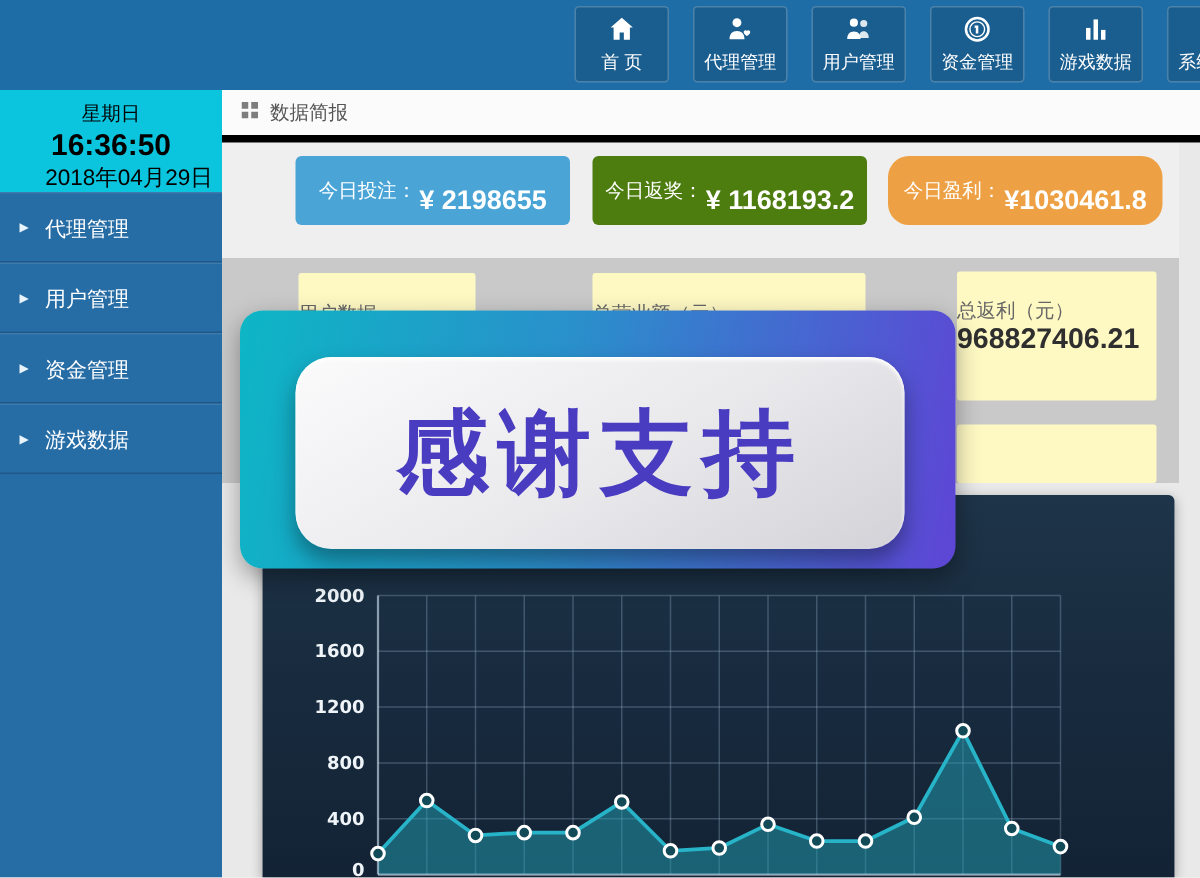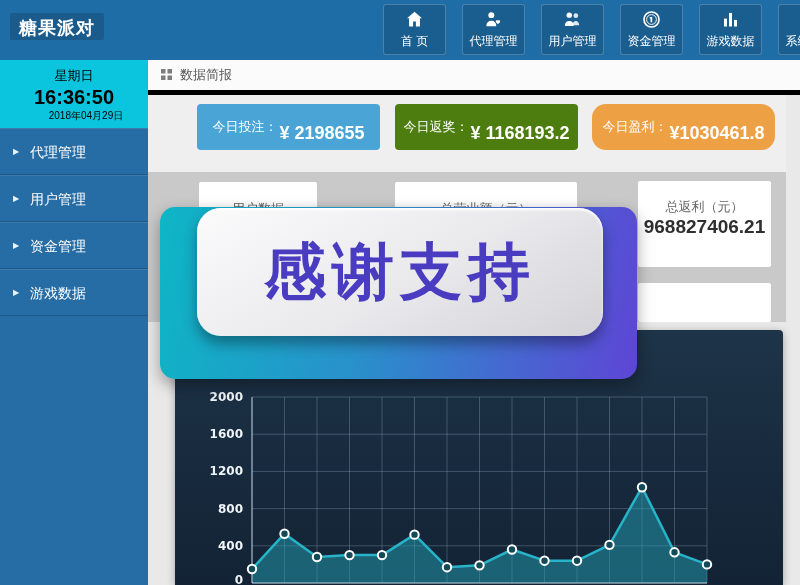--- a/index.html
+++ b/index.html
@@ -16,21 +16,21 @@
               border-radius:3px; display:flex; flex-direction:column; align-items:center; justify-content:center;
               color:#fff; cursor:pointer; }
   .nav-item svg { width:21px; height:21px; display:block; }
   .nav-item .nav-label { font-size:12px; margin-top:3px; white-space:nowrap; }
 
   
   .sidebar { position:absolute; top:60px; left:0; width:148px; height:525px; background:#266ca5; z-index:9; }
   .clock { width:148px; height:68px; background:#0bc4de; color:#000000; text-align:center; padding-top:7px; }
   .clock .weekday { font-size:13px; }
   .clock .time { font-size:20px; font-weight:bold; line-height:24px; }
-  .clock .date { font-size:10px;padding-left:24px; }
+  .clock .date { font-size:15px;padding-left:24px; }
   .side-item { height:47px; line-height:46px; color:#fff; font-size:14px; padding-left:30px; position:relative;
                border-bottom:1px solid rgba(0,0,0,0.18); border-top:1px solid rgba(255,255,255,0.10); cursor:pointer; }
   .side-item .arrow { position:absolute; left:13px; top:0; font-size:8px; color:#e8f4fb; }
 
   
   .breadcrumb-bar { position:absolute; left:148px; top:60px; width:652px; height:35px; background:#fbfbfb;
                     border-bottom:5px solid #000000; display:flex; align-items:center; padding-left:13px; }
   .breadcrumb-bar svg { width:11px; height:11px; margin-right:8px; }
   .breadcrumb-text { font-size:13px; color:#555; }
   .stat-band { position:absolute; left:148px; top:95px; width:638px; height:77px; background:#efefef; }
@@ -39,55 +39,54 @@
   
   .stat-card { position:absolute; height:46px; width:183px; border-radius:4px; color:#fff;
                display:flex; align-items:center; justify-content:center; z-index:3; }
   .stat-card .s-label { font-size:13px; }
   .stat-card .s-value { font-size:18px; font-weight:bold; margin-left:2px;margin-top:12px; }
   #stat-0 { left:197px; top:104px; }
   #stat-1 { left:395px; top:104px; }
   #stat-2 { left:592px; top:104px;border-radius:14px; }
 
   
-  .info-card { position:absolute; background:#ffffff; border-radius:2px; z-index:2; text-align:center; }
+  .info-card { position:absolute; background:#fef9c3; border-radius:2px; z-index:2; text-align:left; }
   #card-0 { left:199px; top:182px; width:118px; height:85px; padding-top:18px; }
   #card-1 { left:395px; top:182px; width:182px; height:85px; padding-top:18px; }
   #card-2 { left:638px; top:181px; width:133px; height:86px; padding-top:17px; }
   #card-3 { left:638px; top:283px; width:133px; height:39px; }
   .card-title { font-size:13px; color:#666; }
   .card-value { font-size:19px; font-weight:bold; color:#2f2f2f; white-space:nowrap; }
   .card-sub { font-size:13px; color:#8a8a8a; margin-top:4px; }
 
   
   .overlay-badge { position:absolute; left:160px; top:207px; width:477px; height:172px; z-index:6;
                    background:linear-gradient(100deg,#0db6c5 0%,#2a8fcb 45%,#5e45d5 100%);
                    border-radius:15px; box-shadow:0 6px 16px rgba(0,0,0,0.35); }
-  .overlay-plate { position:absolute; left:37px; top:1px; width:406px; height:128px;
+  .overlay-plate { position:absolute; left:37px; top:31px; width:406px; height:128px;
                    background:linear-gradient(150deg,#fbfbfc 0%,#e9e9ec 55%,#d2d2d8 100%);
                    border-radius:24px; box-shadow:0 8px 14px rgba(0,0,0,0.35), inset 0 2px 3px #ffffff;
                    display:flex; align-items:center; justify-content:center; }
   .overlay-text { font-size:62px; font-weight:bold; color:#4a3cc0; letter-spacing:6px; white-space:nowrap; }
 
   
   .chart-panel { position:absolute; left:175px; top:330px; width:608px; height:255px; z-index:1;
                  background:linear-gradient(180deg,#1e3448 0%,#17293c 60%,#132335 100%);
                  border-radius:4px 4px 0 0; box-shadow:0 2px 8px rgba(0,0,0,0.3); }
   .chart-panel svg { position:absolute; left:0; top:0; }
 </style>
 </head>
 <body>
 
 <div class="screen">
 
   <div class="stat-band"></div>
   <div class="gray-zone"></div>
 
   <div class="navbar">
-    <div class="logo-box">糖果派对</div>
     <div class="nav-menu">
       <div class="nav-item">
         <span>
             <svg viewBox="0 0 24 24" width="21" height="21">
               <path d="M12 3.2 L3.5 10.6 H5.8 V20 H10.4 V14.4 H13.6 V20 H18.2 V10.6 H20.5 Z" fill="#fff"></path>
             </svg>
           </span>
         <span class="nav-label">首 页</span>
       </div>
       <div class="nav-item">

